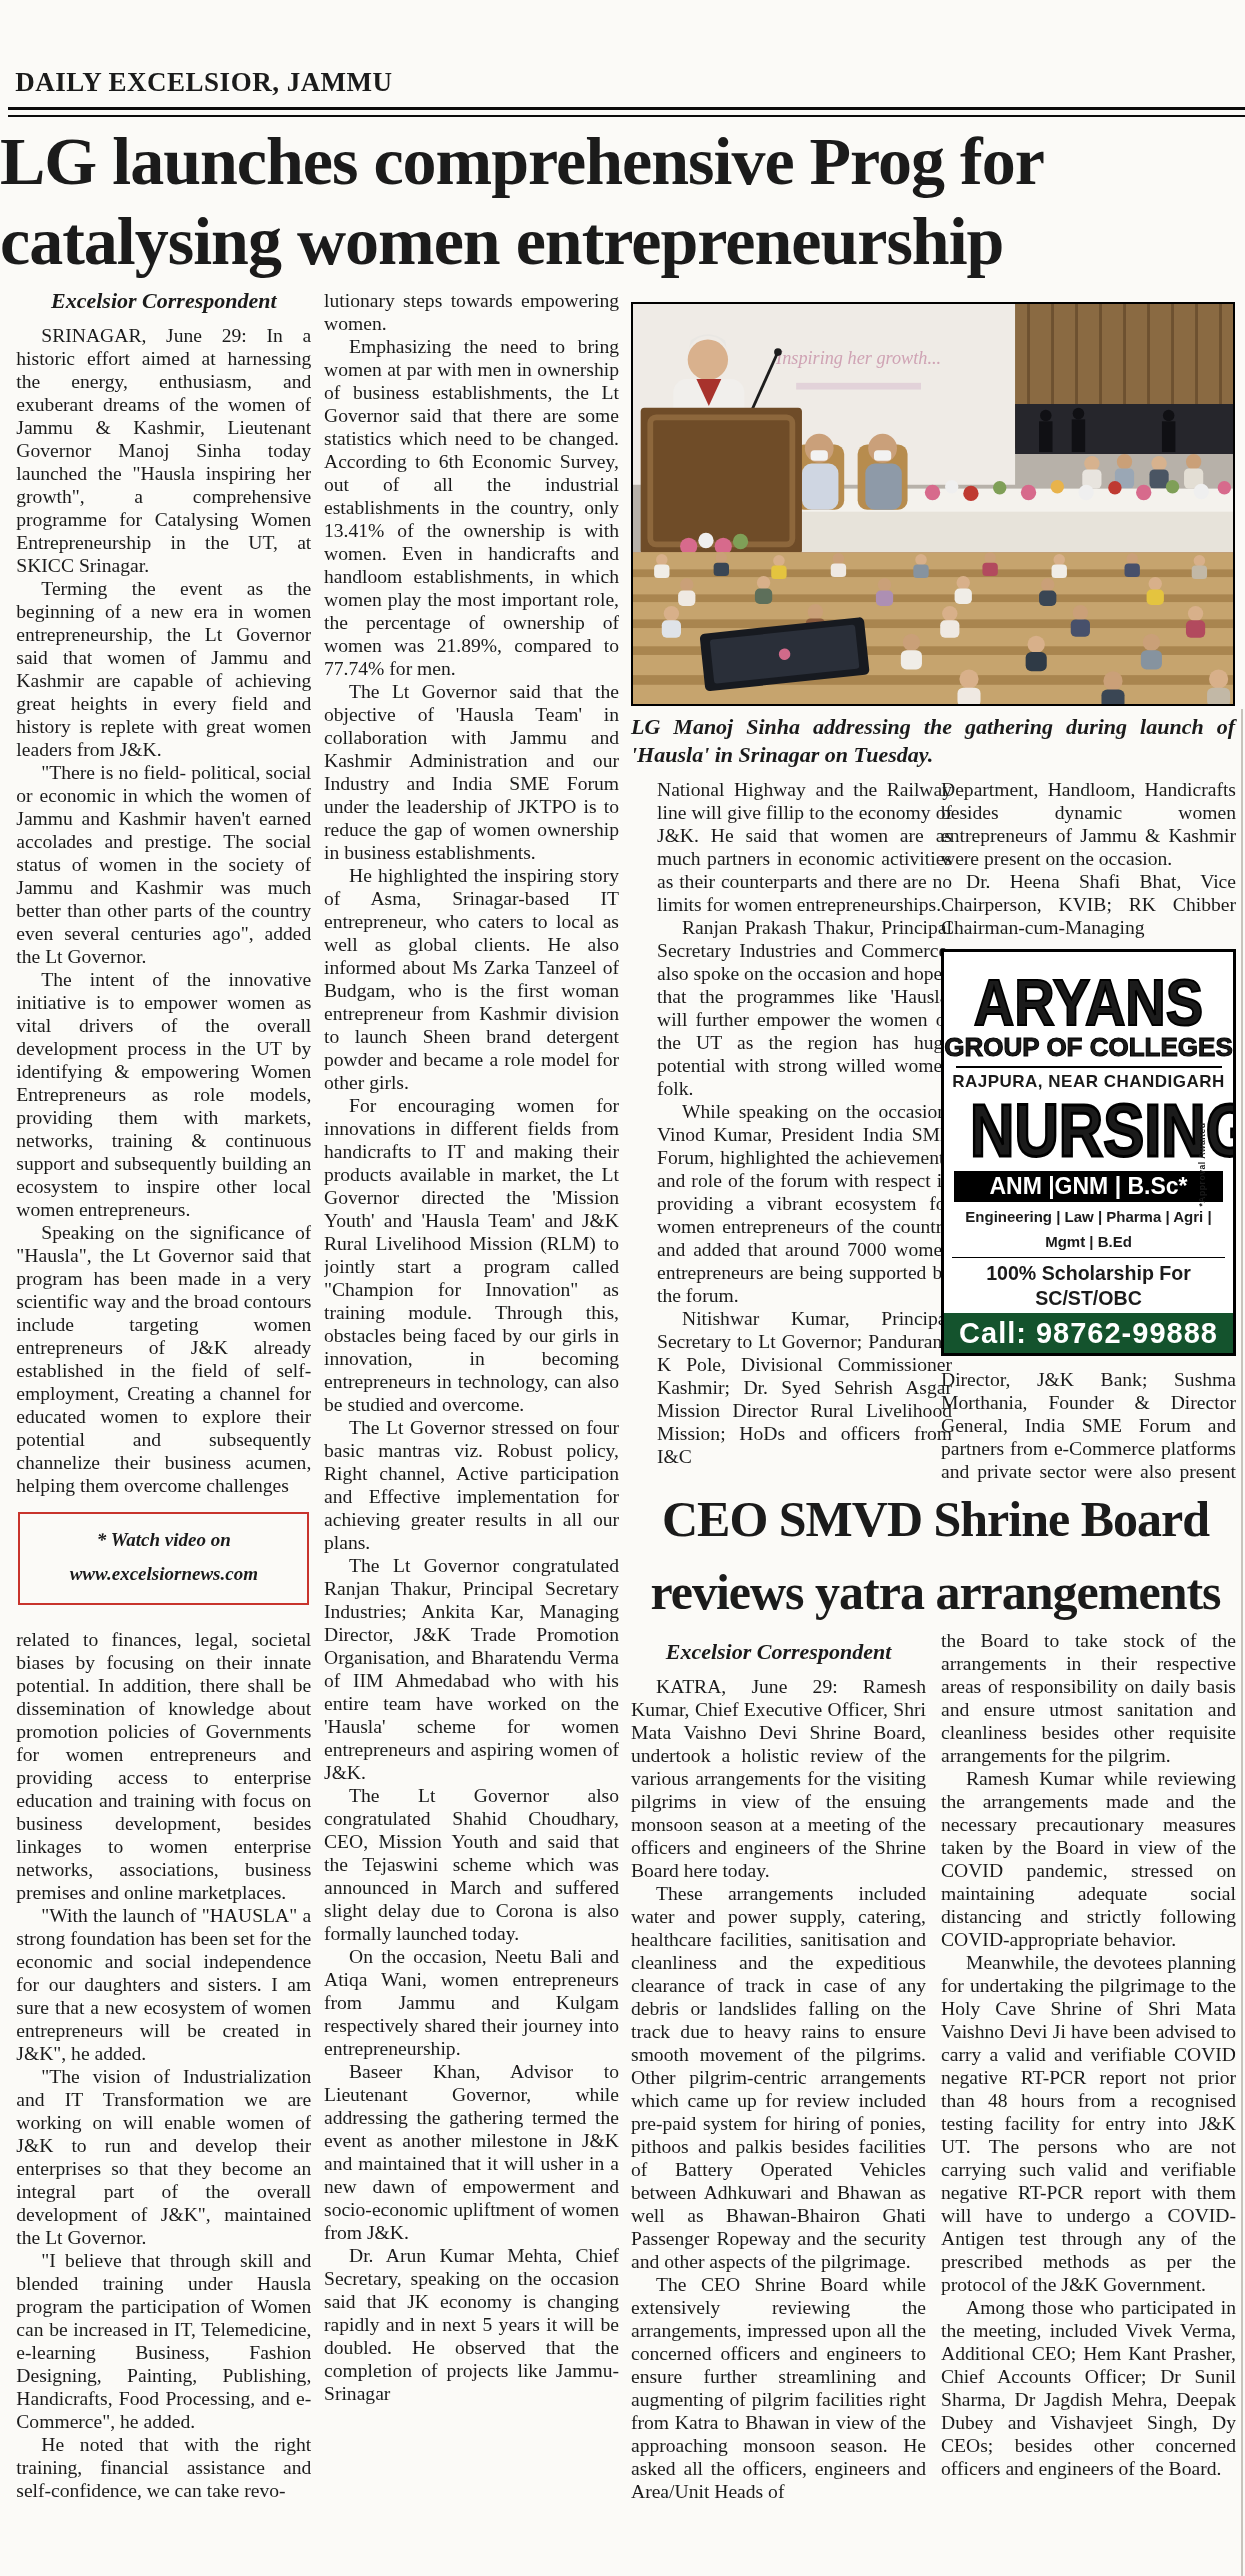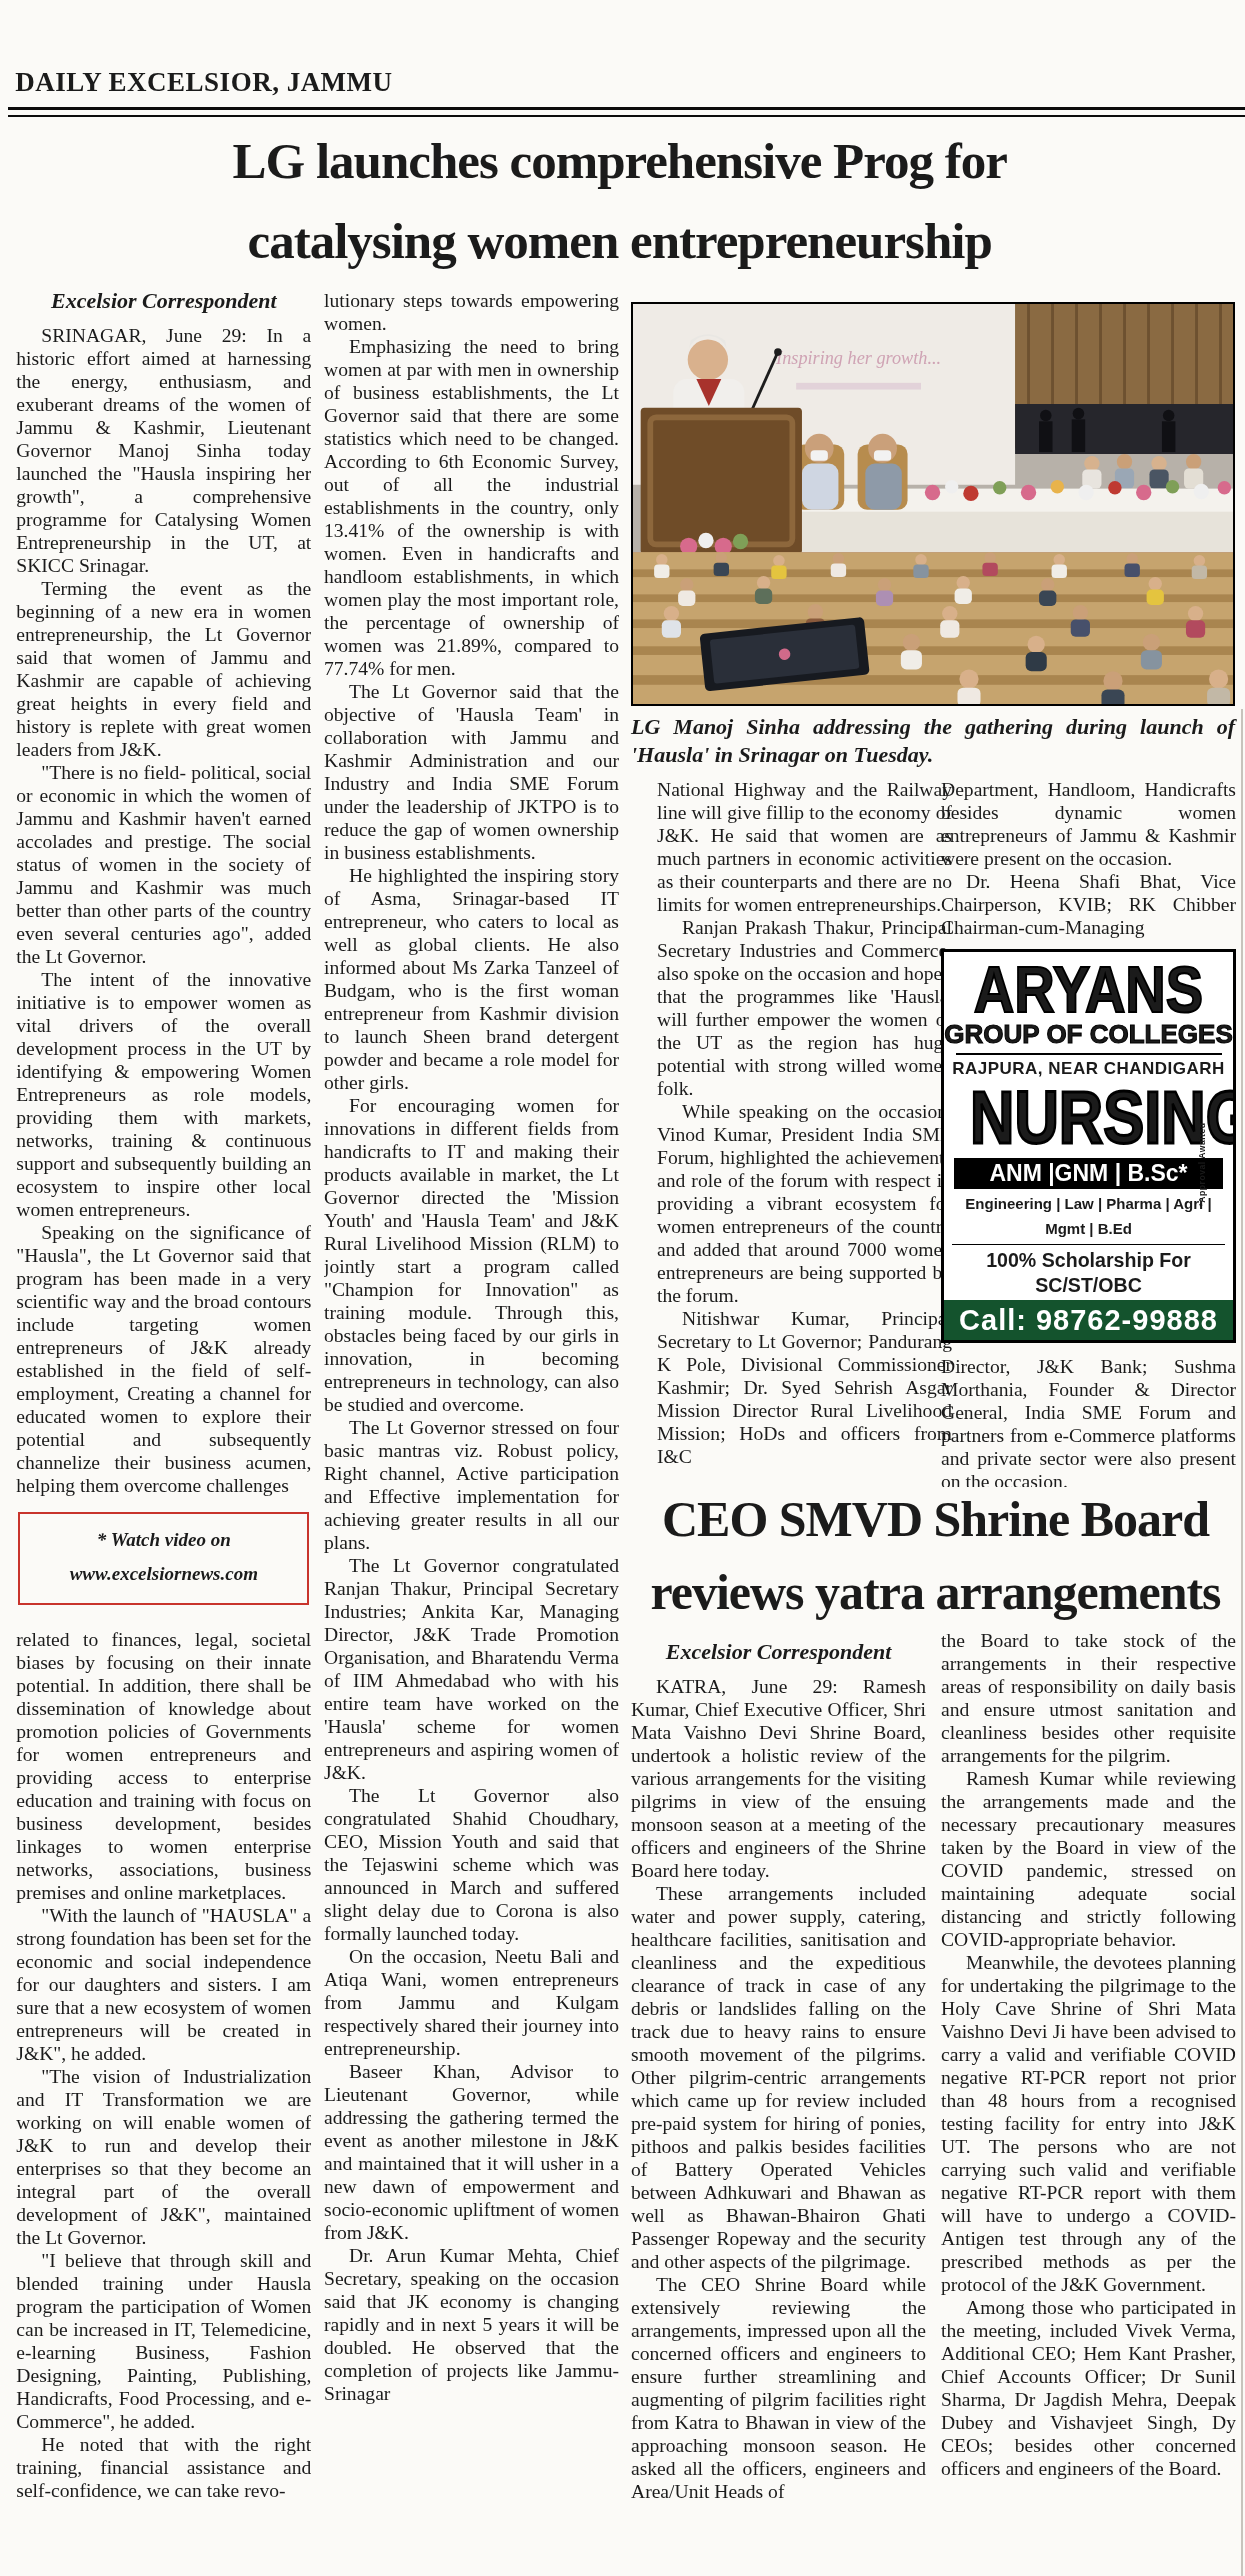--- a/index.html
+++ b/index.html
@@ -11,22 +11,22 @@
   }
   .masthead{
     position:absolute;left:15.3px;top:67px;
     font-size:27px;font-weight:bold;letter-spacing:0.5px;white-space:nowrap;
   }
   .double-rule{
     position:absolute;left:7.7px;right:0;top:107px;height:9.6px;
     border-top:3.8px solid #0c0c0c;border-bottom:2.9px solid #0c0c0c;
   }
   .headline1{
-    position:absolute;left:0;right:5.7px;top:121px;text-align:center;
-    font-weight:bold;font-size:51px;line-height:80px;letter-spacing:-1px;
+    position:absolute;left:0;right:5.7px;top:121px;text-align:left;
+    font-weight:bold;font-size:68px;line-height:80px;letter-spacing:-1px;
   }
   .col{
     position:absolute;width:295px;font-size:19.6px;line-height:23px;
     text-align:justify;overflow:hidden;
   }
   .para{margin:0;text-indent:25px;}
   .flow-flush .para:first-child{text-indent:0;}
   .byline{
     text-align:center;font-weight:bold;font-style:italic;font-size:22px;
     margin:0 0 11.5px 0;text-indent:0;
@@ -46,21 +46,21 @@
   .caption{
     position:absolute;left:631px;top:713px;width:604px;
     font-weight:bold;font-style:italic;font-size:22px;line-height:28px;
     text-align:justify;
   }
   .col3a{left:631px;top:778px;height:701px;margin-left:26px;}
   .col4a{left:941px;top:778px;height:709px;}
   .ad{
     position:relative;border:3.8px solid #000;background:#fff;margin:9.6px 0 11.5px 0;
     font-family:"Liberation Sans","DejaVu Sans",sans-serif;text-align:center;
-    padding-top:10px;overflow:hidden;
+    padding-top:23px;overflow:hidden;
   }
   .ad-title{
     font-size:59px;line-height:57px;font-weight:bold;
     -webkit-text-stroke:1.9px #000;transform:scaleX(.95) scaleY(1.1);
   }
   .ad-subtitle{
     font-size:26px;line-height:29px;font-weight:bold;-webkit-text-stroke:1px #000;
     margin-top:1.9px;
   }
   .ad-rule{border-top:2.9px solid #000;margin:3.8px 11.5px 2.9px 11.5px;}

